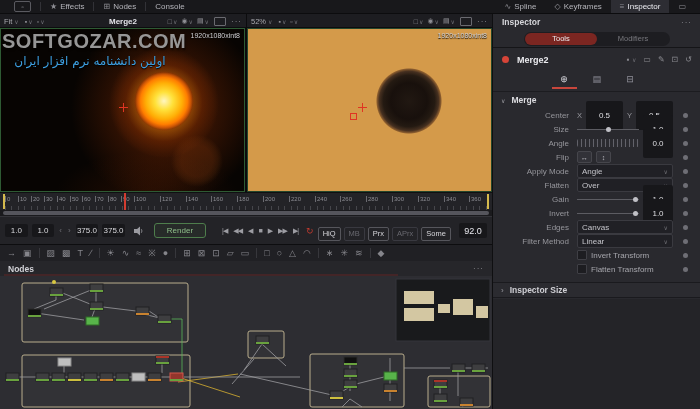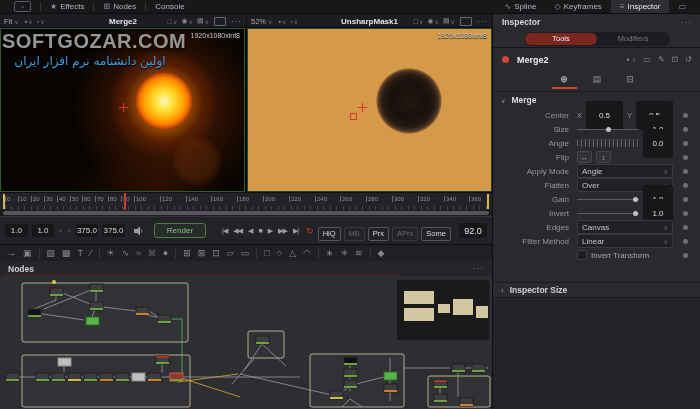--- a/index.html
+++ b/index.html
@@ -226,21 +226,20 @@
             <span class="dd">
               <span>▤</span>
               <span class="chev">∨</span>
             </span>
           </span>
         <span class="rect-btn"></span>
         <span class="menu-dots">···</span>
       </span>
     </div>
     <div class="vtb" id="vtbR">
-      <span class="title">UnsharpMask1</span>
       <span class="zoom">
         <span>52%</span>
           <span class="chev">∨</span>
       </span>
       <span class="cluster" id="vtbR-left">
           <span class="dd">
             <span>▪</span>
             <span class="chev">∨</span>
           </span>
           <span class="dd">
@@ -654,20 +653,27 @@
           <span class="insp-label">Filter Method</span>
           <span class="kfdot"></span>
         </div>
         <div class="insp-row">
           <span class="insp-ctrl">
             <span class="cbx"></span>
             <span class="cbx-lbl">Invert Transform</span>
           </span>
           <span class="kfdot"></span>
         </div>
+        <div class="insp-row">
+          <span class="insp-ctrl">
+            <span class="cbx"></span>
+            <span class="cbx-lbl">Flatten Transform</span>
+          </span>
+          <span class="kfdot"></span>
+        </div>
       </div>
     <div id="ref-row" class="abs">
       <span class="chev2">›</span>
       <span class="lbl">Inspector Size</span>
     </div>
     <div id="insp-bottom" class="abs"></div>
   </div>
 
 </div>
 

